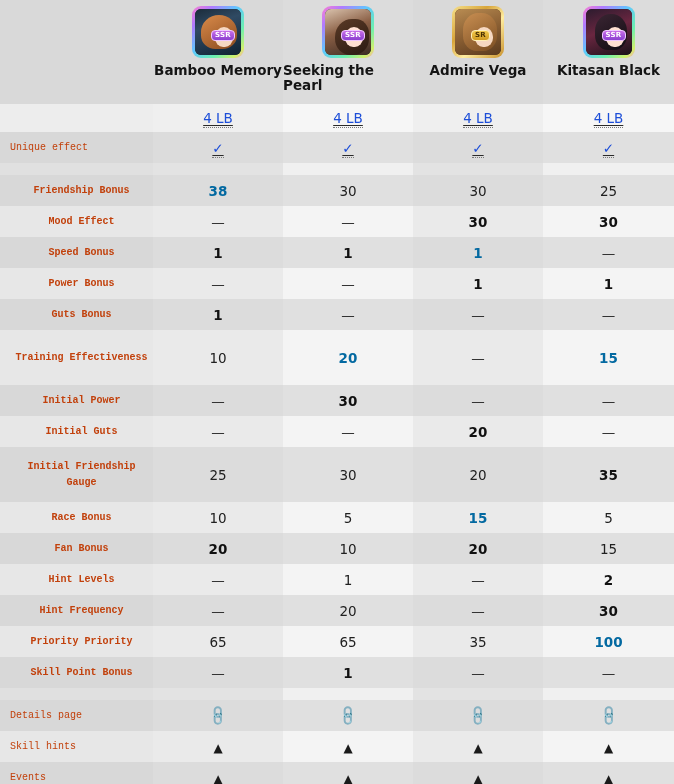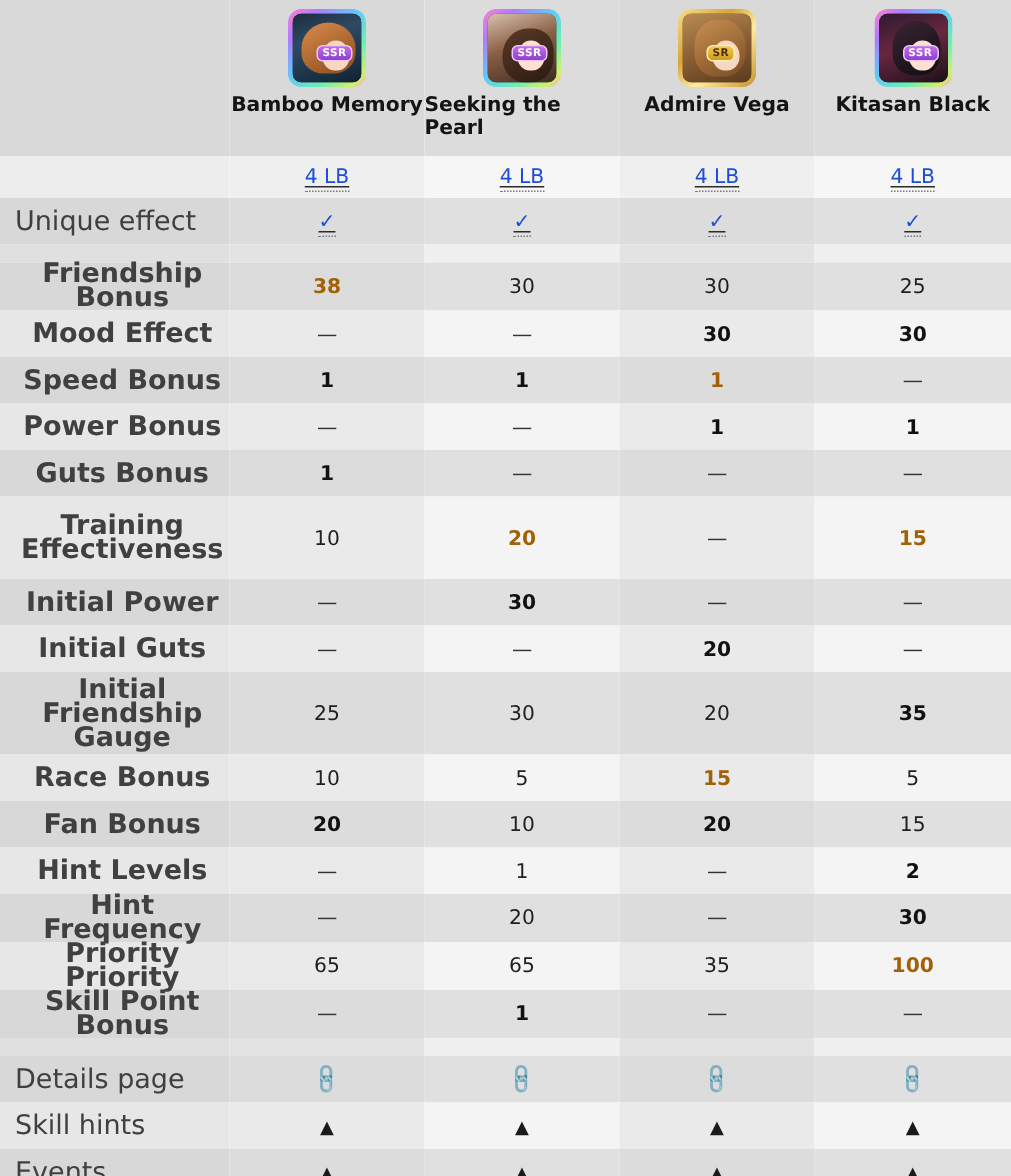--- a/index.html
+++ b/index.html
@@ -121,32 +121,33 @@
   tr.d td { height: 31px; }
   tr.d.odd td { background: #dcdcdc; }
   tr.d.odd td.alt { background: #e0e0e0; }
   tr.d.odd td.lblcell { background: #d8d8d8; }
   tr.d.even td { background: #eaeaea; }
   tr.d.even td.alt { background: #f4f4f4; }
   tr.d.even td.lblcell { background: #e7e7e7; }
 
   td.lblcell {
     padding-left: 10px;
-    font-size: 18px;
+    font-size: 10px;
     line-height: 16px;
-    color: #404040;
+    color: #c2410c;
+    font-family: Liberation Mono, monospace;
   }
   td.lblcell.bold { font-weight: bold; text-align: center; }
   td.val {
     text-align: center;
     font-size: 13.5px;
     color: #202020;
   }
   td.val.b { font-weight: bold; color: #111; }
-  td.val.best { color: #a16207; font-weight: bold; }
+  td.val.best { color: #0369a1; font-weight: bold; }
   td.val.dash { color: #333; }
 
   tr.tall td { height: 55px; }
 
   
   tr.spacer td { height: 12px; }
   tr.spacer td { background: #e3e3e3; }
   tr.spacer td.alt { background: #f0f0f0; }
   tr.spacer td.lblcell { background: #e0e0e0; }
 

